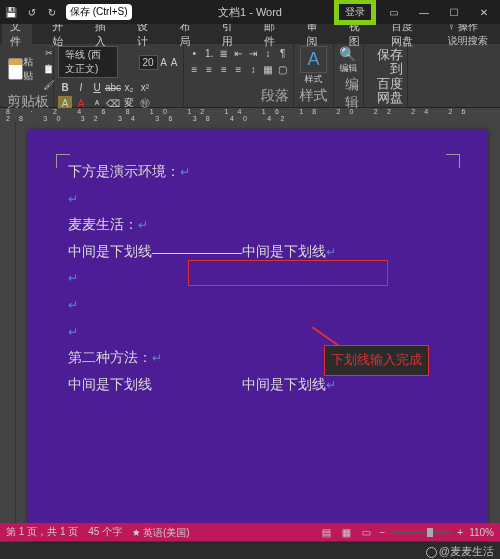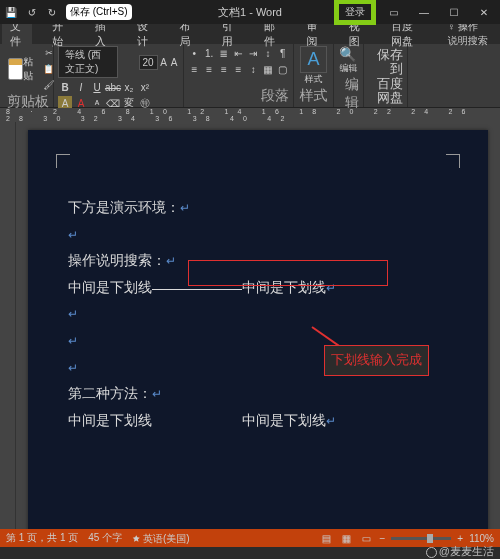--- a/index.html
+++ b/index.html
@@ -34,31 +34,31 @@
   .para-group { width: 110px; }
   .prow { display: flex; gap: 2px; margin-bottom: 2px; }
   .styles-group { width: 40px; display: flex; flex-direction: column; align-items: center; }
   .style-A { font-size: 18px; color: #4a9fd8; border: 1px solid #555; padding: 2px 6px; }
   .edit-group { width: 30px; display: flex; flex-direction: column; align-items: center; }
   .baidu-group { width: 44px; display: flex; flex-direction: column; align-items: center; }
   .baidu-icon { width: 22px; height: 22px; background: radial-gradient(circle at 50% 40%, #3a5fcc 40%, transparent 40%), radial-gradient(circle at 30% 60%, #e94a6a 15%, transparent 15%), radial-gradient(circle at 70% 60%, #5fcc3a 15%, transparent 15%); margin-top: 2px; }
   .ruler-h { height: 14px; background: #444; position: relative; font-size: 7px; color: #ccc; display: flex; align-items: center; overflow: hidden; }
   .doc-area { position: relative; height: 420px; background: #444; display: flex; }
   .ruler-v { width: 16px; background: #444; border-right: 1px solid #333; }
-  .page { margin: 8px 0 0 12px; width: 460px; height: 410px; background: #0f172a; position: relative; box-shadow: 0 0 4px rgba(0,0,0,.5); padding: 64px 40px; color: #dadada; font-size: 14px; line-height: 1.9; }
+  .page { margin: 8px 0 0 12px; width: 460px; height: 410px; background: #4c1d95; position: relative; box-shadow: 0 0 4px rgba(0,0,0,.5); padding: 28px 40px; color: #dadada; font-size: 14px; line-height: 1.9; }
   .corner { position: absolute; width: 14px; height: 14px; border: 1px solid #999; }
   .corner.tl { top: 24px; left: 28px; border-right: none; border-bottom: none; }
   .corner.tr { top: 24px; right: 28px; border-left: none; border-bottom: none; }
   .para-mark { color: #5a8aca; font-size: 12px; }
   .redbox { position: absolute; border: 1.5px solid #e03030; top: 130px; left: 160px; width: 200px; height: 26px; }
   .redarrow { position: absolute; top: 196px; left: 284px; width: 2px; height: 2px; }
   .redarrow::before { content: ""; position: absolute; width: 60px; height: 2px; background: #e03030; transform: rotate(35deg); transform-origin: left; }
   .redarrow::after { content: ""; position: absolute; left: 48px; top: 31px; border: 5px solid transparent; border-left-color: #e03030; transform: rotate(35deg); }
   .redcaption { position: absolute; top: 215px; left: 296px; border: 1.5px solid #e03030; color: #e03030; font-size: 13px; padding: 2px 6px; background: #2b2b2b; }
-  .statusbar { position: absolute; bottom: 12px; left: 0; right: 0; height: 18px; background: #c2410c; display: flex; align-items: center; padding: 0 6px; font-size: 10px; color: #ccc; gap: 10px; }
+  .statusbar { position: absolute; bottom: 18px; left: 0; right: 0; height: 18px; background: #be185d; display: flex; align-items: center; padding: 0 6px; font-size: 10px; color: #ccc; gap: 10px; }
   .statusbar .right { margin-left: auto; display: flex; align-items: center; gap: 6px; }
   .zoom-slider { width: 60px; height: 3px; background: #555; position: relative; }
   .zoom-slider::after { content: ""; position: absolute; left: 36px; top: -3px; width: 6px; height: 9px; background: #aaa; }
   .watermark { position: absolute; bottom: 0; right: 6px; font-size: 11px; color: #bbb; }
   .wm-icon { display: inline-block; width: 11px; height: 11px; border-radius: 50%; border: 1px solid #bbb; position: relative; margin-right: 2px; vertical-align: middle; }
   .underline-seg { display: inline-block; border-bottom: 1px solid #dadada; width: 90px; vertical-align: baseline; margin-bottom: 2px; }
   .doctext { white-space: nowrap; }
 </style>
 </head>
 <body>
@@ -191,21 +191,21 @@
 </div>
 
 <div class="doc-area">
   <div class="ruler-v"></div>
   <div class="page">
     <div class="corner tl"></div>
     <div class="corner tr"></div>
 
     <div class="doctext"><span>下方是演示环境：</span><span class="para-mark">↵</span></div>
     <div class="doctext"><span class="para-mark">↵</span></div>
-    <div class="doctext"><span>操作说明搜索：</span><span class="para-mark">↵</span></div>
+    <div class="doctext"><span>麦麦生活：</span><span class="para-mark">↵</span></div>
     <div class="doctext">
       <span>中间是下划线</span><span class="underline-seg"></span><span>中间是下划线</span><span class="para-mark">↵</span>
     </div>
     <div class="doctext"><span class="para-mark">↵</span></div>
     <div class="doctext"><span class="para-mark">↵</span></div>
     <div class="doctext"><span class="para-mark">↵</span></div>
     <div class="doctext"><span>第二种方法：</span><span class="para-mark">↵</span></div>
     <div class="doctext">
       <span>中间是下划线</span><span style="display:inline-block;width:90px"></span><span>中间是下划线</span><span class="para-mark">↵</span>
     </div>

